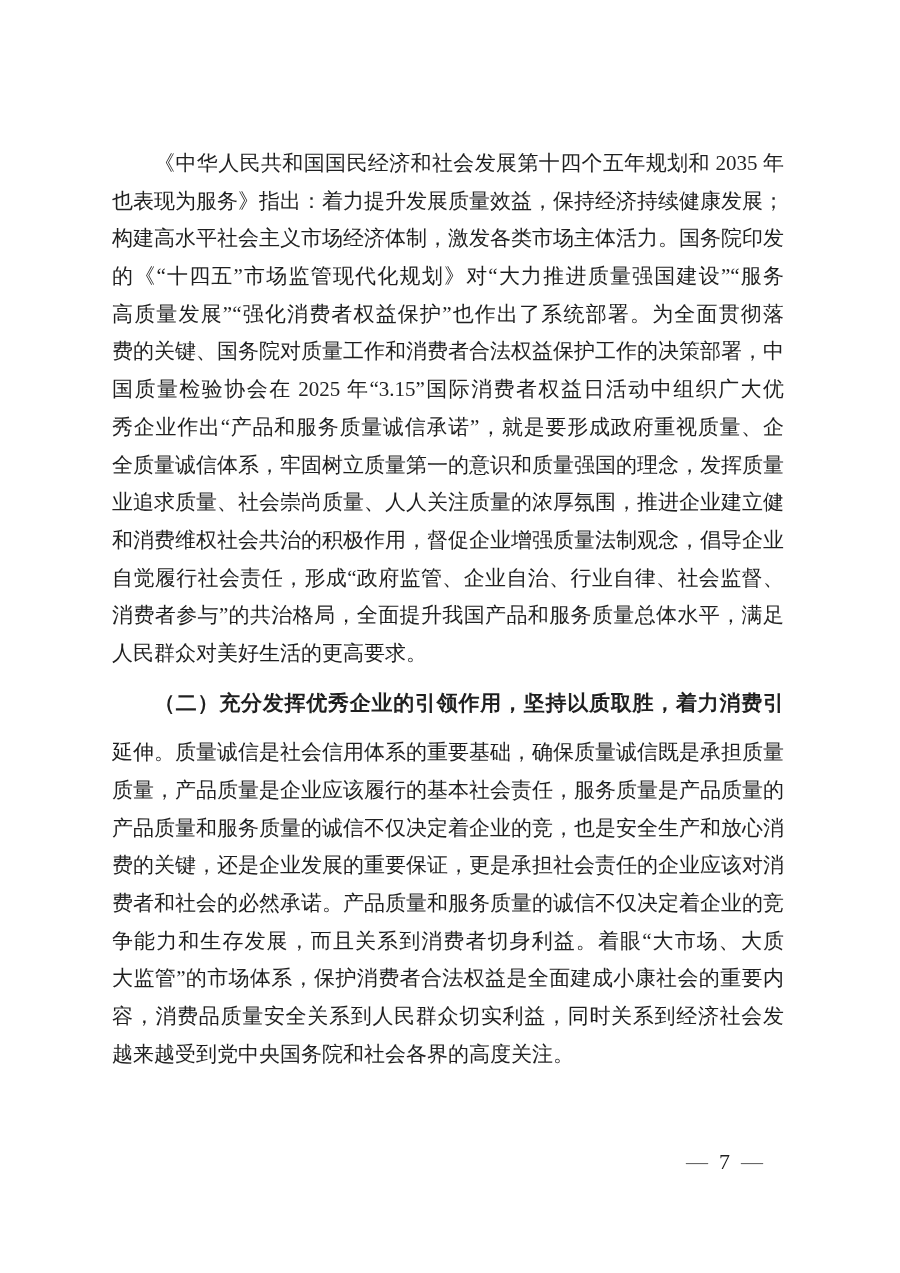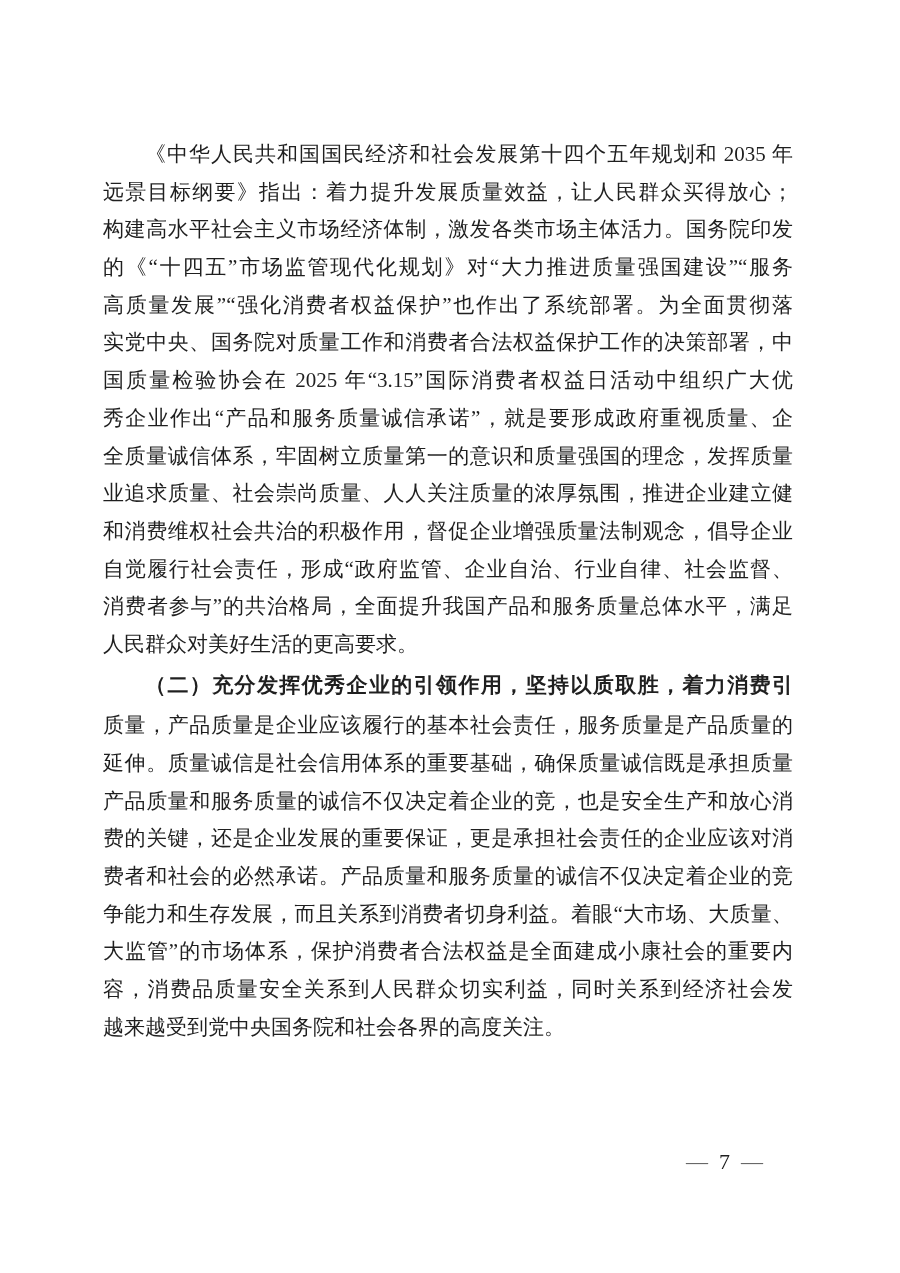--- a/index.html
+++ b/index.html
@@ -15,21 +15,21 @@
     font-family: "Liberation Serif", serif;
     overflow: hidden;
   }
   .textblock {
     position: absolute;
     left: 100px;
     top: 133px;
     width: 696px;
   }
   .para {
-    margin: 3px;
+    margin: 12px;
     padding: 0;
   }
   .line {
     font-size: 21px;
     line-height: 37.7px;
     height: 37.7px;
     color: var(--text_color, #1f1f1f);
     text-align: justify;
     text-align-last: justify;
     overflow: hidden;
@@ -64,42 +64,42 @@
   }
 </style>
 </head>
 <body>
 
 <div class="page">
   <div class="textblock">
 
     <div class="para">
       <div class="line indent">《中华人民共和国国民经济和社会发展第十四个五年规划和 2035 年</div>
-      <div class="line">远景目标纲要》指出：着力提升发展质量效益，让人民群众买得放心；</div>
+      <div class="line">也表现为服务》指出：着力提升发展质量效益，保持经济持续健康发展；</div>
       <div class="line">构建高水平社会主义市场经济体制，激发各类市场主体活力。国务院印发</div>
       <div class="line">的《“十四五”市场监管现代化规划》对“大力推进质量强国建设”“服务</div>
       <div class="line">高质量发展”“强化消费者权益保护”也作出了系统部署。为全面贯彻落</div>
-      <div class="line">实党中央、国务院对质量工作和消费者合法权益保护工作的决策部署，中</div>
+      <div class="line">费的关键、国务院对质量工作和消费者合法权益保护工作的决策部署，中</div>
       <div class="line">国质量检验协会在 2025 年“3.15”国际消费者权益日活动中组织广大优</div>
       <div class="line">秀企业作出“产品和服务质量诚信承诺”，就是要形成政府重视质量、企</div>
       <div class="line">全质量诚信体系，牢固树立质量第一的意识和质量强国的理念，发挥质量</div>
       <div class="line">业追求质量、社会崇尚质量、人人关注质量的浓厚氛围，推进企业建立健</div>
       <div class="line">和消费维权社会共治的积极作用，督促企业增强质量法制观念，倡导企业</div>
       <div class="line">自觉履行社会责任，形成“政府监管、企业自治、行业自律、社会监督、</div>
       <div class="line">消费者参与”的共治格局，全面提升我国产品和服务质量总体水平，满足</div>
       <div class="line para-end">人民群众对美好生活的更高要求。</div>
     </div>
 
     <div class="para bold">
       <div class="line indent">（二）充分发挥优秀企业的引领作用，坚持以质取胜，着力消费引领，</div>
     </div>
 
     <div class="para">
+      <div class="line">延伸。质量诚信是社会信用体系的重要基础，确保质量诚信既是承担质量</div>
       <div class="line">质量，产品质量是企业应该履行的基本社会责任，服务质量是产品质量的</div>
-      <div class="line">延伸。质量诚信是社会信用体系的重要基础，确保质量诚信既是承担质量</div>
       <div class="line">产品质量和服务质量的诚信不仅决定着企业的竞，也是安全生产和放心消</div>
       <div class="line">费的关键，还是企业发展的重要保证，更是承担社会责任的企业应该对消</div>
       <div class="line">费者和社会的必然承诺。产品质量和服务质量的诚信不仅决定着企业的竞</div>
       <div class="line">争能力和生存发展，而且关系到消费者切身利益。着眼“大市场、大质量、</div>
       <div class="line">大监管”的市场体系，保护消费者合法权益是全面建成小康社会的重要内</div>
       <div class="line">容，消费品质量安全关系到人民群众切实利益，同时关系到经济社会发展，</div>
       <div class="line para-end">越来越受到党中央国务院和社会各界的高度关注。</div>
     </div>
 
   </div>

